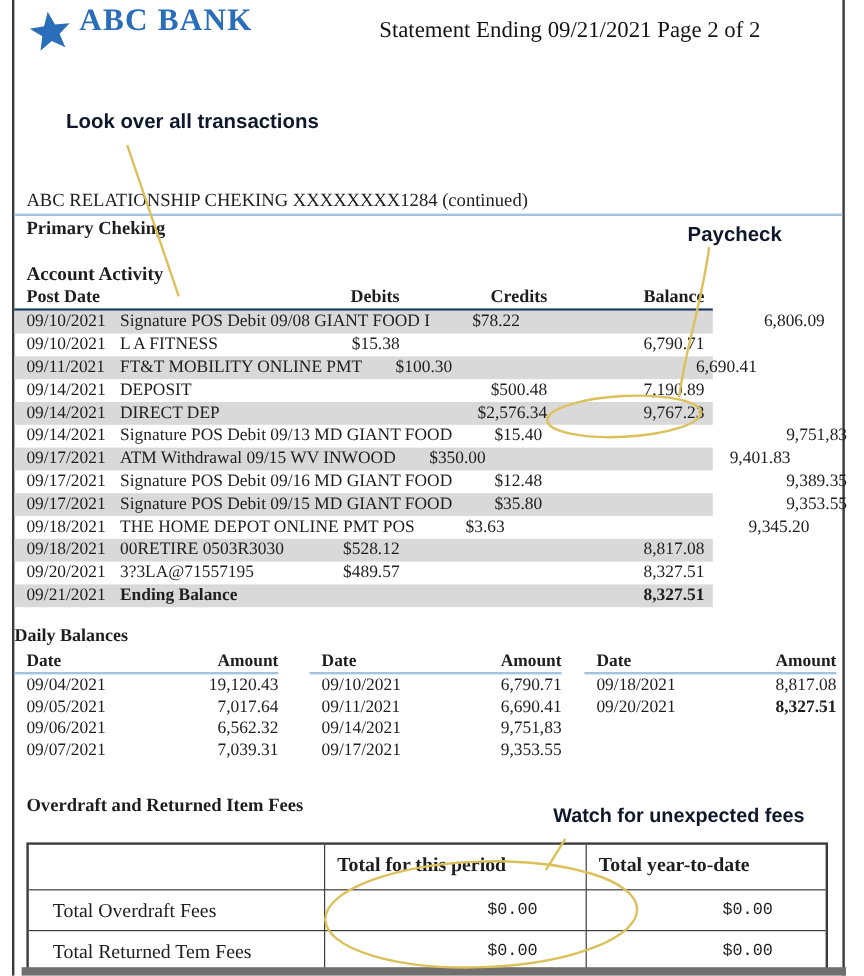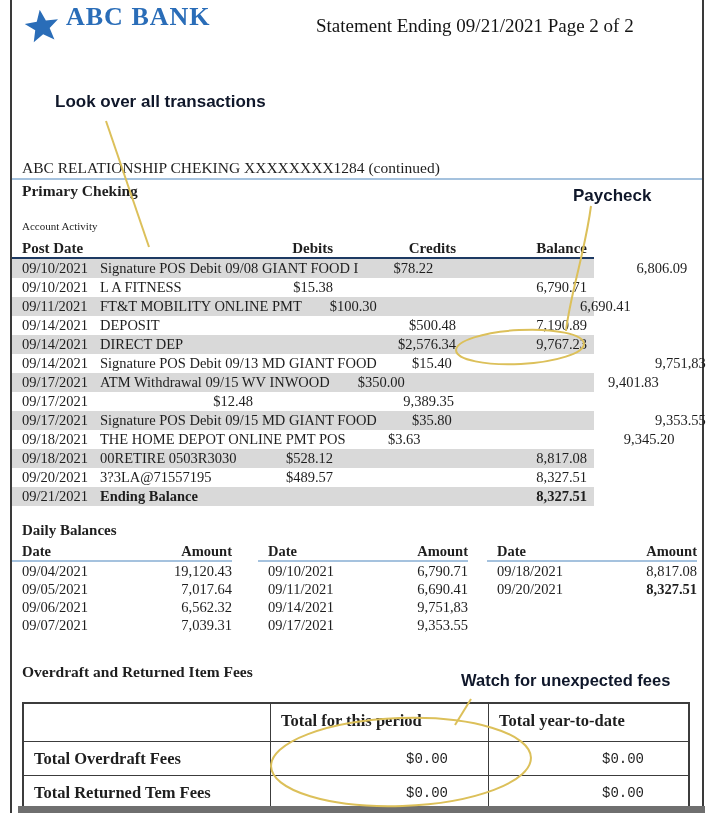--- a/index.html
+++ b/index.html
@@ -23,59 +23,59 @@
   .note1{left:55px;top:92px;}
   .note2{left:573px;top:186px;}
   .note3{left:461px;top:671px;font-size:16.5px;}
 
   svg.overlay{position:absolute;left:0;top:0;z-index:5;pointer-events:none;}
 
   
   .acct-line1{position:absolute;left:22px;top:159px;font-size:15.5px;}
   .hr-blue{position:absolute;left:12px;top:178px;width:690px;height:2px;background:#a5c2de;}
   .primary{position:absolute;left:22px;top:182px;font-size:15.5px;font-weight:bold;}
-  .activity-title{position:absolute;left:22px;top:220px;font-size:11px;font-weight:normal;}
+  .activity-title{position:absolute;left:22px;top:220px;font-size:16px;font-weight:bold;}
 
   
   .txn-table{position:absolute;left:12px;top:239px;width:582px;}
   .t-grid{display:grid;grid-template-columns:88px 1fr 80px 123px 133px;align-items:baseline;}
   .t-header{font-weight:bold;font-size:15px;height:18px;line-height:18px;
     border-bottom:2px solid #1d3a63;}
   .t-row{height:19px;line-height:19px;font-size:14.5px;white-space:nowrap;}
   .t-body .t-row:nth-child(odd){background:#d9d9d9;}
   .c-date{padding-left:10px;}
   .c-debit,.c-credit,.c-bal{text-align:right;}
   .c-debit{padding-right:5px;}
   .c-credit{padding-right:5px;}
   .c-bal{padding-right:7px;}
   .row-bold .c-desc,.row-bold .c-bal{font-weight:bold;}
 
   
   .db-section{position:absolute;left:12px;top:522px;width:690px;}
-  .db-title{font-size:15px;font-weight:bold;padding-left:10px;}
+  .db-title{font-size:15px;font-weight:bold;}
   .db-groups{display:flex;margin-top:3px;}
   .db-group{width:220px;}
   .db-group.g2{width:210px;margin-left:26px;}
   .db-group.g3{width:210px;margin-left:19px;}
   .db-head{display:flex;justify-content:space-between;font-weight:bold;font-size:14.5px;
     border-bottom:2px solid #a5c2de;height:18px;line-height:18px;}
   .db-head .h-date{padding-left:10px;}
   .db-row{display:flex;justify-content:space-between;font-size:14.5px;height:18px;line-height:18px;}
   .db-row .d{padding-left:10px;}
   .db-row .a.bold{font-weight:bold;}
 
   
   .fees-title{position:absolute;left:22px;top:663px;font-size:15.5px;font-weight:bold;}
   .fees-table{position:absolute;left:22px;top:702px;width:664px;border:2px solid #3c3c3c;
     display:grid;grid-template-columns:246px 218px 1fr;grid-template-rows:37px 34px 34px;}
   .f-cell{border-top:1.5px solid #3c3c3c;border-left:1.5px solid #3c3c3c;box-sizing:border-box;}
   .f-cell.no-top{border-top:none;}
   .f-cell.no-left{border-left:none;}
   .f-head{font-weight:bold;font-size:16.5px;padding:7px 0 0 10px;}
-  .f-label{font-weight:bold;font-size:16.5px;padding:7px 0 0 10px;}
+  .f-label{font-weight:normal;font-size:16.5px;padding:7px 0 0 20px;}
   .f-val{font-size:14px;text-align:right;padding-top:9px;font-family:Liberation Mono, monospace;}
   .f-val.period{padding-right:40px;}
   .f-val.ytd{padding-right:44px;}
 
   .bottom-bar{position:absolute;left:18px;top:806px;width:687px;height:7px;background:#6f6f6f;}
 </style>
 </head>
 <body>
 
 <div class="vline left"></div>
@@ -157,20 +157,21 @@
       </div>
     <div class="t-grid t-row">
         <span class="c-date">09/17/2021</span>
         <span class="c-desc">ATM Withdrawal 09/15 WV INWOOD</span>
         <span class="c-debit">$350.00</span>
         <span class="c-credit"></span>
         <span class="c-bal">9,401.83</span>
       </div>
     <div class="t-grid t-row">
         <span class="c-date">09/17/2021</span>
+        <span class="c-desc">Signature POS Debit 09/16 MD GIANT FOOD</span>
         <span class="c-debit">$12.48</span>
         <span class="c-credit"></span>
         <span class="c-bal">9,389.35</span>
       </div>
     <div class="t-grid t-row">
         <span class="c-date">09/17/2021</span>
         <span class="c-desc">Signature POS Debit 09/15 MD GIANT FOOD</span>
         <span class="c-debit">$35.80</span>
         <span class="c-credit"></span>
         <span class="c-bal">9,353.55</span>

